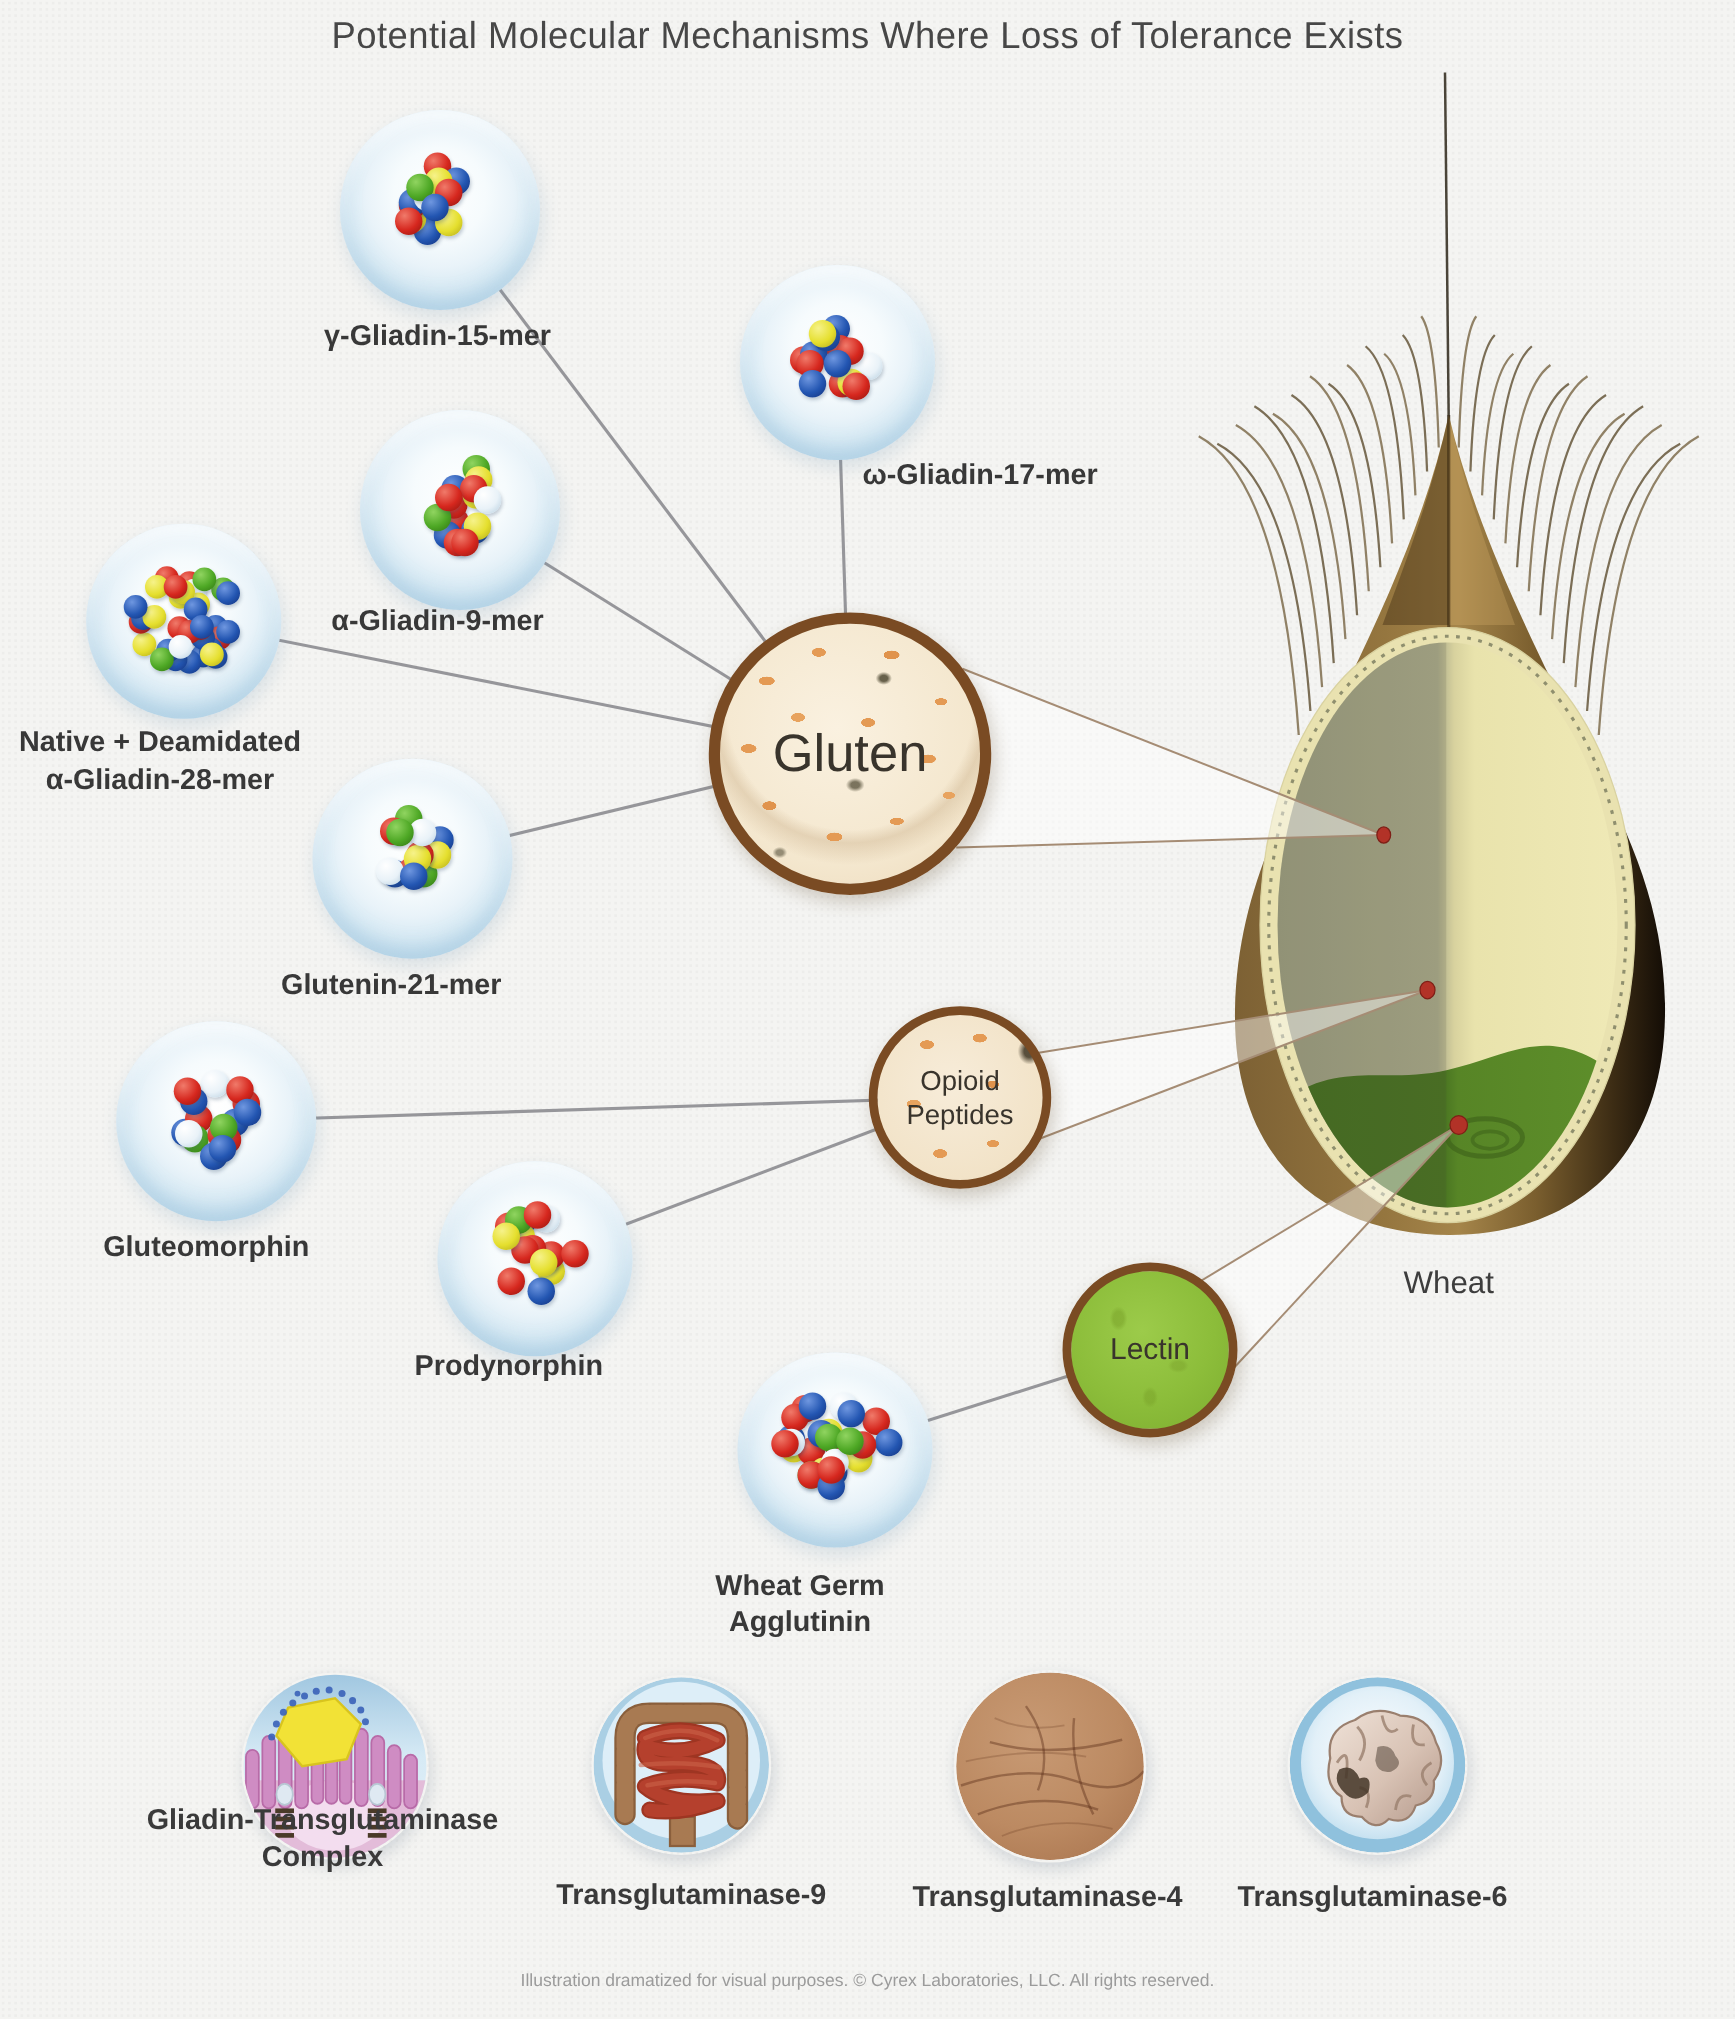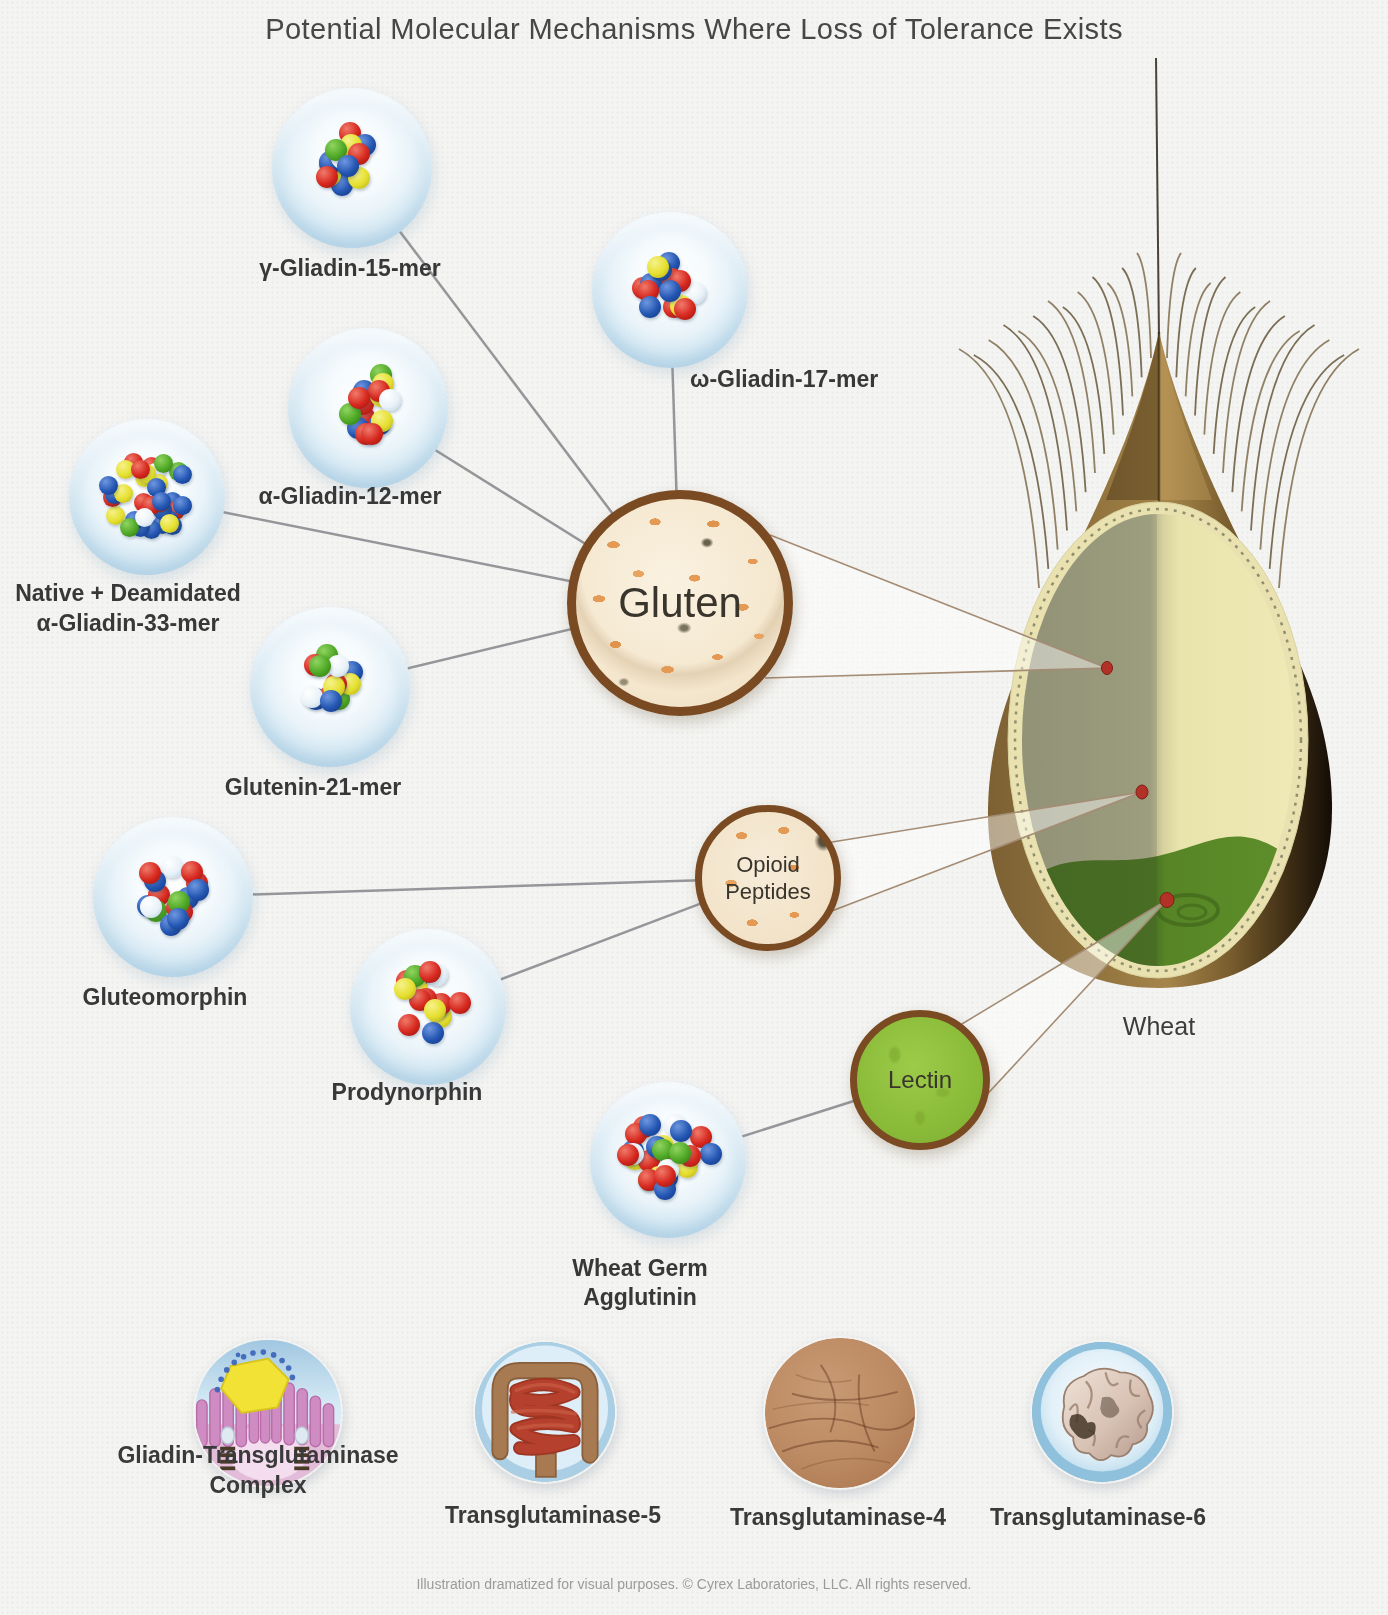--- a/index.html
+++ b/index.html
@@ -407,23 +407,23 @@
         <div class="sphere" style="left: 37.8429%; top: 50.5033%; width: 22px; height: 22px; margin: -11px 0px 0px -11px; --c: #d6271e; --hi: #f07a6a; --lo: #8e150f; z-index: 1;"></div>
         <div class="sphere" style="left: 38.0052%; top: 62.5729%; width: 22px; height: 22px; margin: -11px 0px 0px -11px; --c: #4ea825; --hi: #90d460; --lo: #2f7212; z-index: 6;"></div>
         <div class="sphere" style="left: 44.2691%; top: 61.1062%; width: 22px; height: 22px; margin: -11px 0px 0px -11px; --c: #e5df2e; --hi: #f6f28a; --lo: #b0a81a; z-index: 5;"></div>
         <div class="sphere" style="left: 29.2786%; top: 33.6238%; width: 22px; height: 22px; margin: -11px 0px 0px -11px; --c: #d6271e; --hi: #f07a6a; --lo: #8e150f; z-index: 3;"></div>
         <div class="sphere" style="left: 50.2048%; top: 56.6816%; width: 22px; height: 22px; margin: -11px 0px 0px -11px; --c: #e9f2f8; --hi: #ffffff; --lo: #b4cdde; z-index: 8;"></div>
       </div>
     </div>
 
   <div class="mol-label" style="left:350px;top:253px">γ-Gliadin-15-mer</div>
   <div class="mol-label left-align" style="left:690px;top:364px">ω-Gliadin-17-mer</div>
-  <div class="mol-label" style="left:350px;top:481px">α-Gliadin-12-mer</div>
+  <div class="mol-label" style="left:350px;top:481px">α-Gliadin-9-mer</div>
   <div class="mol-label" style="left:128px;top:578px">Native + Deamidated
-α-Gliadin-33-mer</div>
+α-Gliadin-28-mer</div>
   <div class="mol-label" style="left:313px;top:772px">Glutenin-21-mer</div>
   <div class="mol-label" style="left:165px;top:982px">Gluteomorphin</div>
   <div class="mol-label" style="left:407px;top:1077px">Prodynorphin</div>
   <div class="mol-label" style="left:640px;top:1254px;line-height:29px">Wheat Germ
 Agglutinin</div>
 
   <div class="hub opioid" style="left:695px;top:805px;width:132px;height:132px;border-width:7px">
     <div class="hub-text" style="font-size:22px;line-height:27px">Opioid
 Peptides</div>
   </div>
@@ -573,19 +573,19 @@
                  M 112 44 Q 108 64 122 62 M 128 78 Q 114 86 124 98 M 96 120 Q 98 104 110 108
                  M 70 118 Q 76 102 64 100" fill="none" stroke="#9a7f6e" stroke-width="2.5" opacity=".8"></path>
         <path d="M 46 84 Q 58 78 64 92 Q 76 88 72 104 Q 60 116 50 104 Q 40 94 46 84 Z" fill="#443628" opacity=".85"></path>
         <path d="M 80 64 Q 92 60 96 72 Q 104 80 92 86 Q 80 88 78 76 Z" fill="#4a3b30" opacity=".5"></path>
       </g>
     </svg>
   </div>
 
   <div class="bottom-label" style="left:258px;top:1440px">Gliadin-Transglutaminase
 Complex</div>
-  <div class="bottom-label" style="left:553px;top:1500px">Transglutaminase-5</div>
+  <div class="bottom-label" style="left:553px;top:1500px">Transglutaminase-9</div>
   <div class="bottom-label" style="left:838px;top:1502px">Transglutaminase-4</div>
   <div class="bottom-label" style="left:1098px;top:1502px">Transglutaminase-6</div>
 
   <div class="footer">Illustration dramatized for visual purposes. © Cyrex Laboratories, LLC. All rights reserved.</div>
 
 </div>
 
 </body></html>

